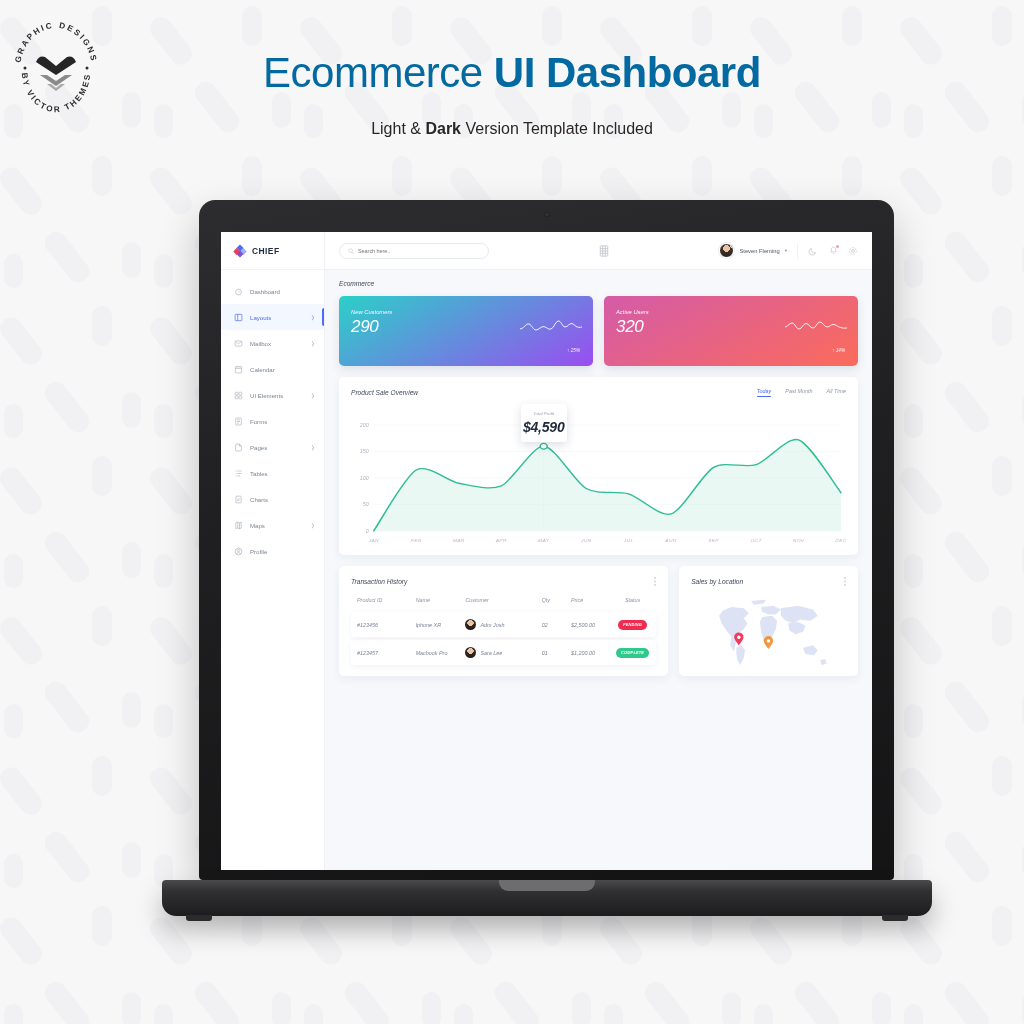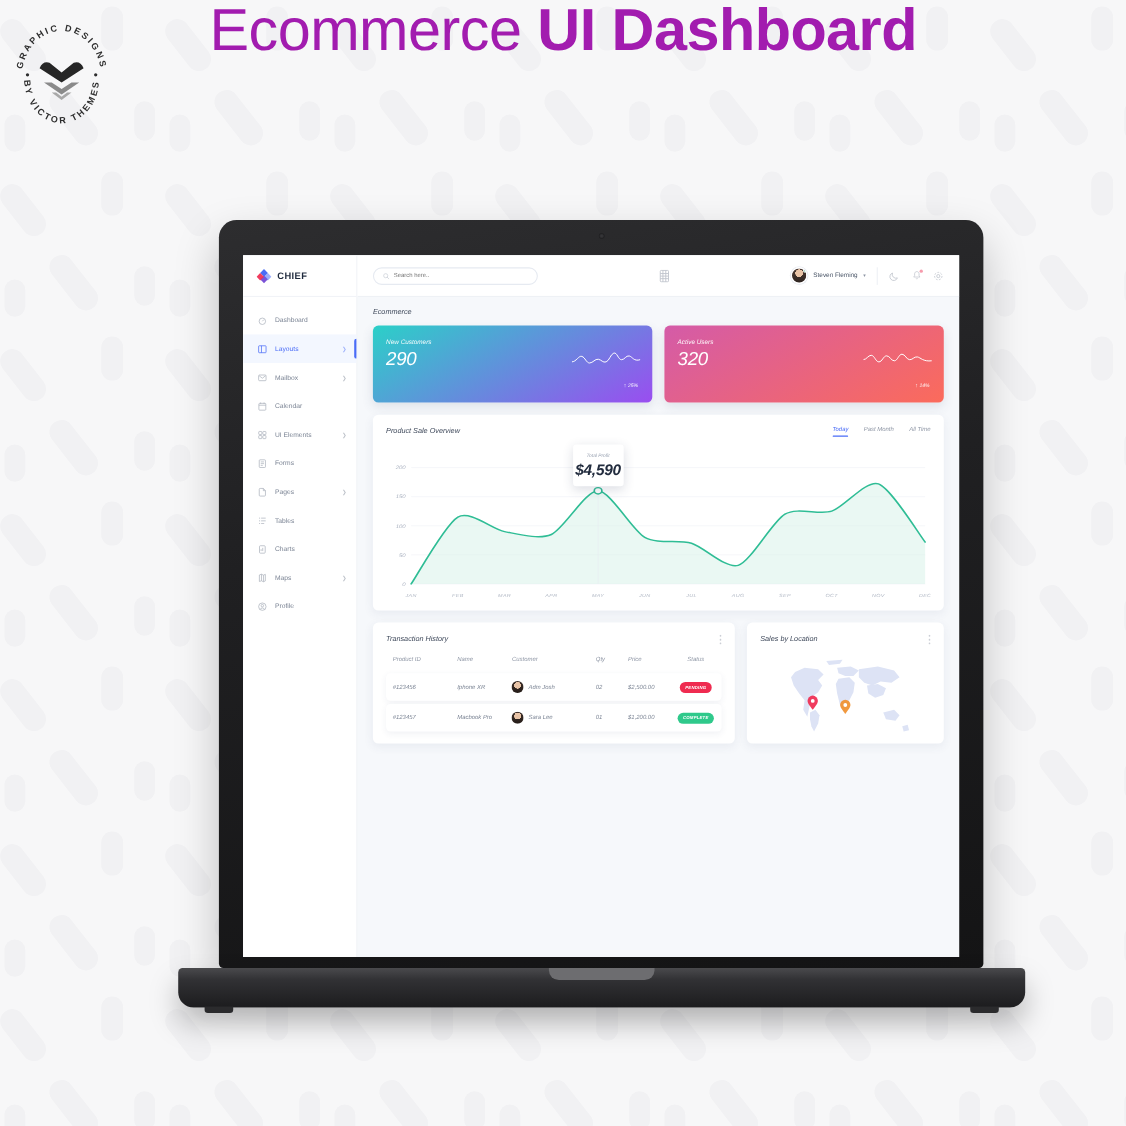--- a/index.html
+++ b/index.html
@@ -12,22 +12,22 @@
 
   
   #bg-pattern { position:absolute; inset:0; z-index:0; }
 
   
   #promo-header {
     position: absolute; top: 0; left: 0; width: 1024px; height: 185px;
     z-index: 3; text-align: center;
   }
   #promo-title {
-    font-size: 54px; color: #a21caf; letter-spacing: -0.5px;
-    line-height: 1;
+    font-size: 42px; color: #0369a1; letter-spacing: -0.5px;
+    margin-top: 52px; line-height: 1;
   }
   #promo-title .lite { font-weight: 400; }
   #promo-title .bold { font-weight: 700; }
   #promo-subtitle {
     font-size: 16px; color: #2a2628; margin-top: 26px; font-weight: 400;
   }
   #promo-subtitle .bold { font-weight: 700; }
 
   
   #brand-badge { position:absolute; left: 6px; top: 14px; width: 100px; height: 104px; z-index: 4; }
@@ -225,20 +225,23 @@
   <g>
     <path d="M30 48 q3 -7 9 -5 l11 9 11 -9 q6 -2 9 5 l-20 13 z" fill="#262626"></path>
     <path d="M34 61 l16 11 16 -11 -7 0 -9 6 -9 -6 z" fill="#8a8a8a"></path>
     <path d="M41 70 l9 7 9 -7 -4 0 -5 4 -5 -4 z" fill="#a8a8a8"></path>
   </g>
 </svg>
 
 <div id="promo-header">
   <div id="promo-title">
     <span class="lite">Ecommerce </span><span class="bold">UI Dashboard</span>
+  </div>
+  <div id="promo-subtitle">
+    <span>Light &amp; </span><span class="bold">Dark</span><span> Version Template Included</span>
   </div>
 </div>
 
 <div id="laptop">
   <div id="laptop-lid">
     <div id="laptop-webcam"></div>
 
     <div id="laptop-screen">
       <div class="ui">
 

